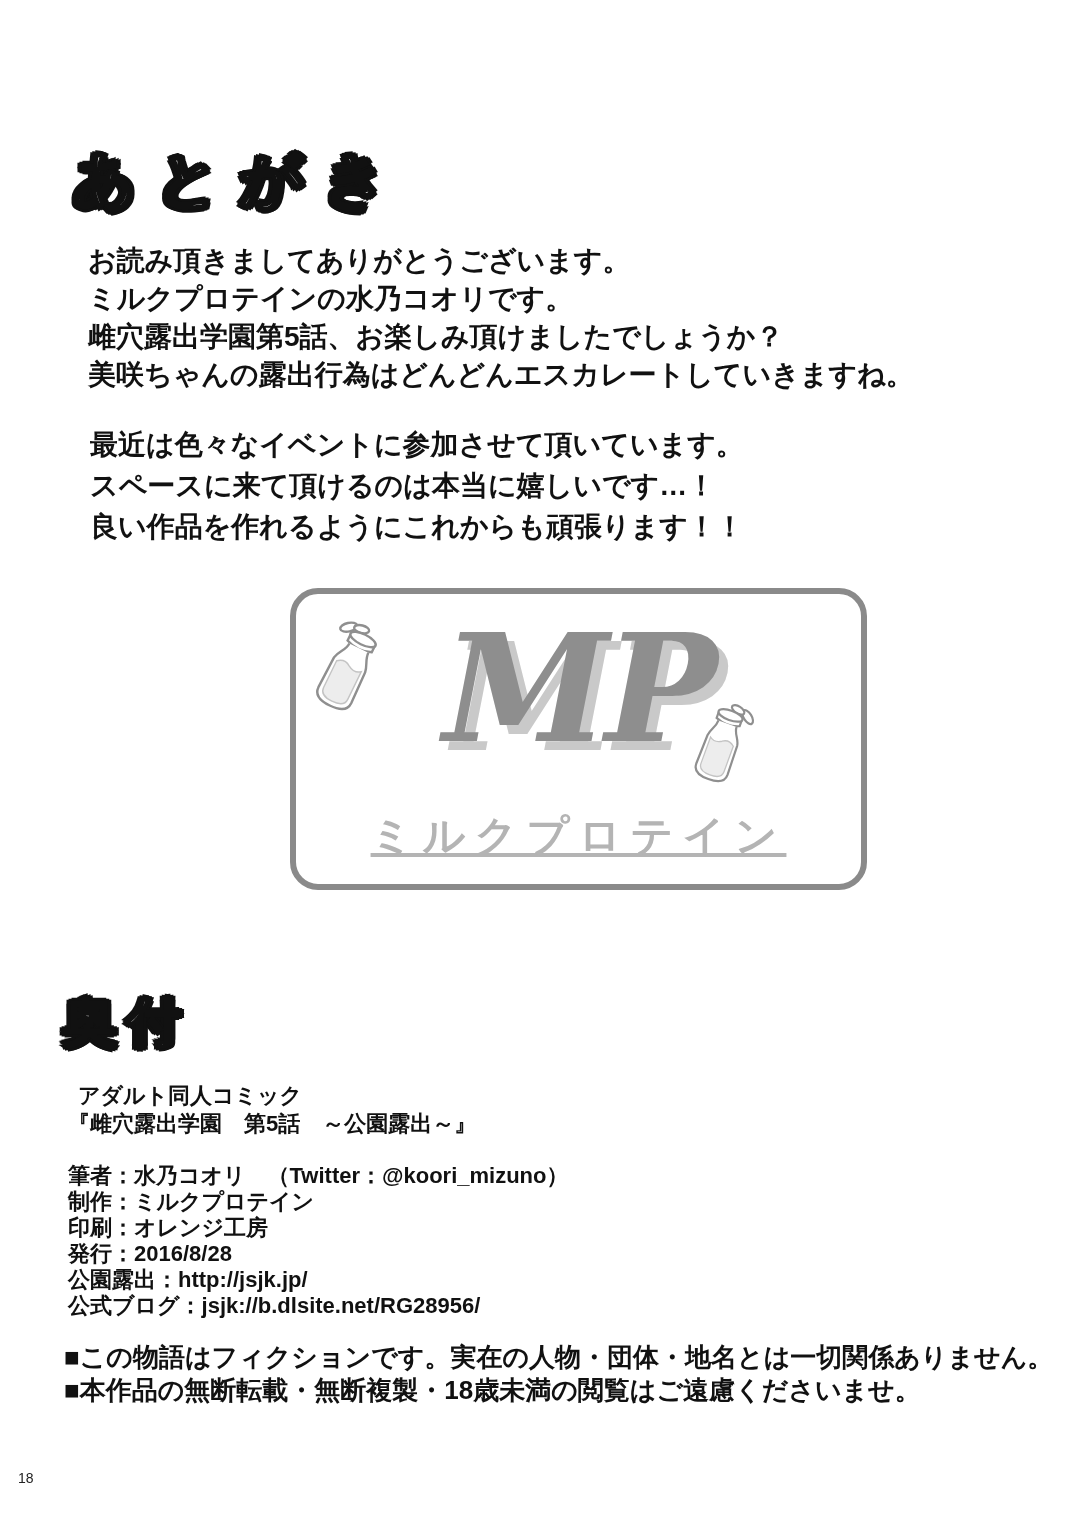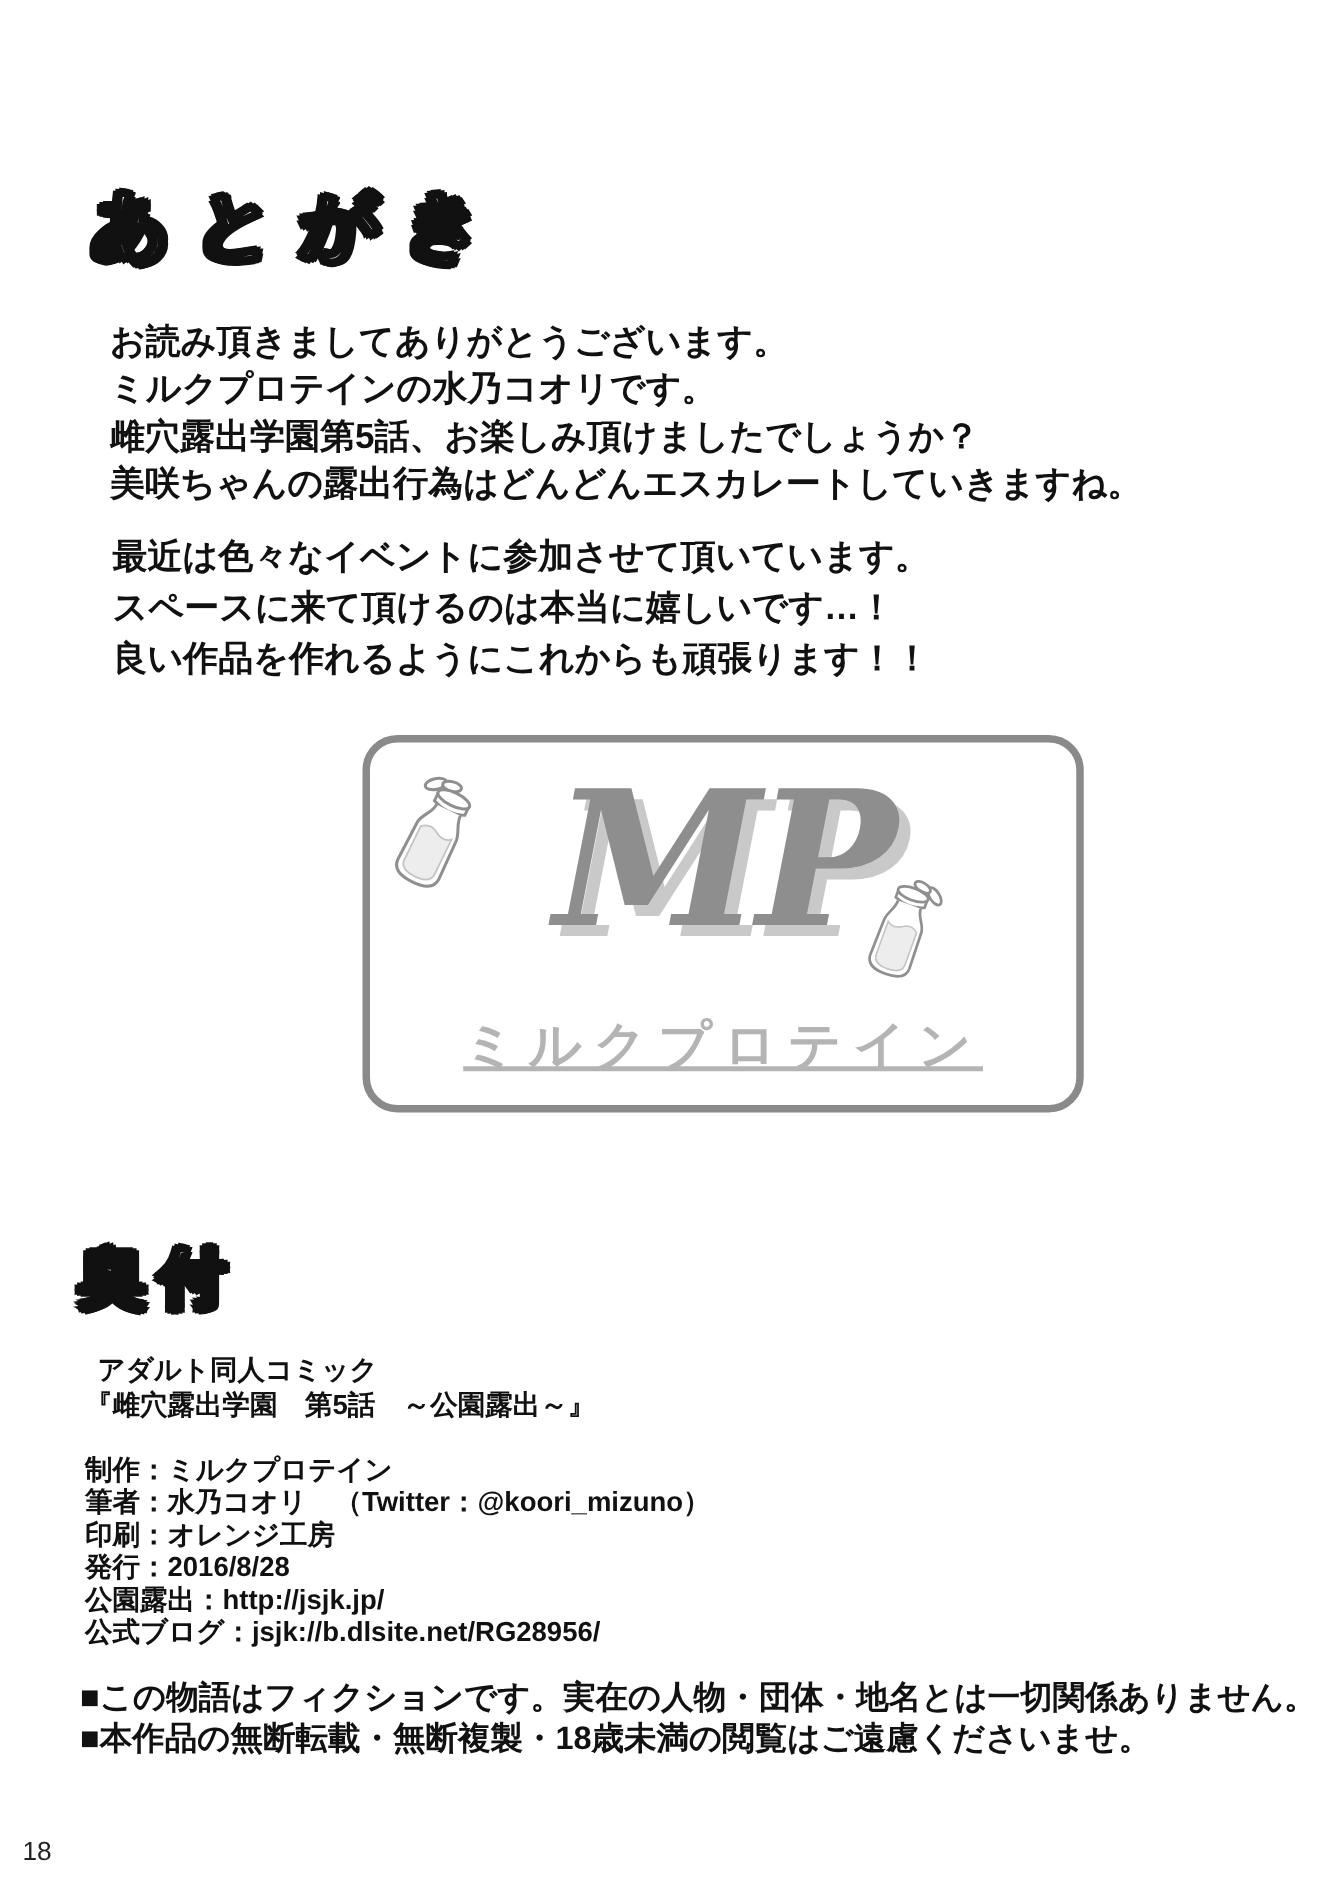--- a/index.html
+++ b/index.html
@@ -41,21 +41,21 @@
     font-size: 52px;
     letter-spacing: 12px;
   }
   
   .para {
     position: absolute;
     font-weight: bold;
     font-size: 28px;
     white-space: nowrap;
   }
-  .para1 { left: 88px; top: 242px; line-height: 38px; margin-top: 12px; }
+  .para1 { left: 88px; top: 242px; line-height: 38px; }
   .para2 { left: 90px; top: 424px; line-height: 41px; }
   
   .logo-box {
     position: absolute;
     left: 290px;
     top: 588px;
     width: 577px;
     height: 302px;
     box-sizing: border-box;
     border: 6px solid #8a8a8a;
@@ -133,21 +133,21 @@
     top: 1341px;
     font-size: 26px;
     font-weight: bold;
     line-height: 33px;
     white-space: nowrap;
   }
   .page-number {
     position: absolute;
     left: 18px;
     top: 1470px;
-    font-size: 21px;
+    font-size: 14px;
     font-weight: normal;
     color: #222;
     text-align: right;
   }
   .line { white-space: nowrap; }
 </style>
 </head>
 <body>
 
 <div id="page">
@@ -193,22 +193,22 @@
   </div>
 
   <div class="bubble colophon-title">奥付</div>
 
   <div class="colophon-head">
     <div class="line indent">アダルト同人コミック</div>
     <div class="line">『雌穴露出学園　第5話　～公園露出～』</div>
   </div>
 
   <div class="colophon-details">
+    <div class="line">筆者：水乃コオリ　（Twitter：@koori_mizuno）</div>
     <div class="line">制作：ミルクプロテイン</div>
-    <div class="line">筆者：水乃コオリ　（Twitter：@koori_mizuno）</div>
     <div class="line">印刷：オレンジ工房</div>
     <div class="line">発行：2016/8/28</div>
     <div class="line">公園露出：http://jsjk.jp/</div>
     <div class="line">公式ブログ：jsjk://b.dlsite.net/RG28956/</div>
   </div>
 
   <div class="disclaimers">
     <div class="line">■この物語はフィクションです。実在の人物・団体・地名とは一切関係ありません。</div>
     <div class="line">■本作品の無断転載・無断複製・18歳未満の閲覧はご遠慮くださいませ。</div>
   </div>

